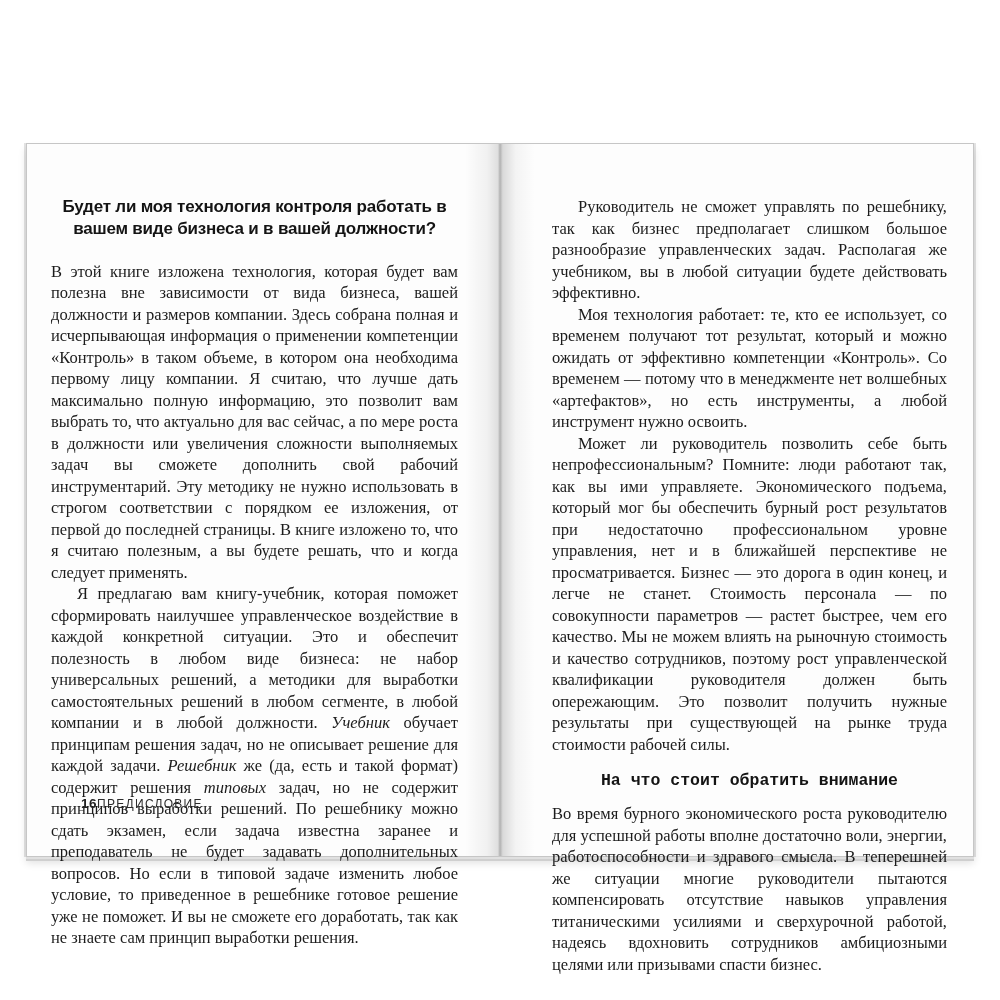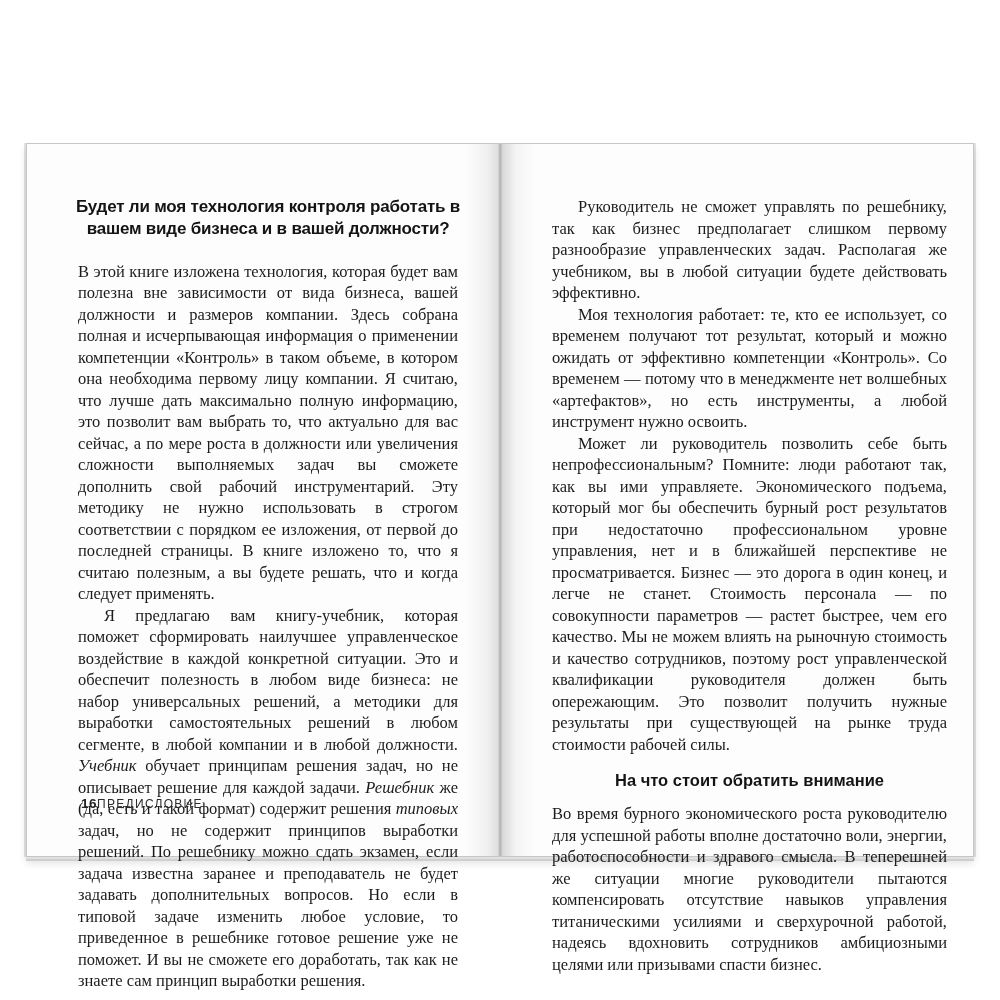--- a/index.html
+++ b/index.html
@@ -25,21 +25,21 @@
     box-shadow: 0 2px 0 #e0e0e0, 0 4px 0 #cfcfcf, 0 6px 8px rgba(0,0,0,0.12), 2px 0 0 #e3e3e3, -2px 0 0 #e3e3e3;
     display: flex;
   }
   .page {
     position: relative;
     width: 50%;
     height: 100%;
     box-sizing: border-box;
     background: #fdfdfd;
   }
-  .page-left  { padding: 52px 42px 0 51px; }
+  .page-left  { padding: 52px 42px 0 24px; }
   .page-right { padding: 52px 26px 0 52px; }
   .gutter {
     position: absolute;
     left: 50%;
     top: 0;
     bottom: 0;
     width: 70px;
     transform: translateX(-50%);
     background: linear-gradient(to right,
       rgba(0,0,0,0.00) 0%,
@@ -56,21 +56,21 @@
     font-family: "Liberation Sans", sans-serif;
     font-weight: bold;
     font-size: 17px;
     line-height: 1.32;
     letter-spacing: -0.2px;
     text-align: center;
     color: #141414;
   }
   .subheading {
     margin: 15px 0 12px 0;
-    font-family: Liberation Sans, sans-serif;
+    font-family: Liberation Mono, monospace;
     font-weight: bold;
     font-size: 16.5px;
     line-height: 1.3;
     text-align: center;
     color: #141414;
   }
   .body-text p.para {
     margin: 0;
     font-size: 16.5px;
     line-height: 21.5px;
@@ -115,21 +115,21 @@
         <p class="para indent"><span>Я предлагаю вам книгу-учебник, которая поможет сформировать наилучшее управленческое воздействие в каждой конкретной ситуации. Это и обеспечит полезность в любом виде бизнеса: не набор универсальных решений, а методики для выработки самостоятельных решений в любом сегменте, в любой компании и в любой должности. </span><em>Учебник</em><span> обучает принципам решения задач, но не описывает решение для каждой задачи. </span><em>Решебник</em><span> же (да, есть и такой формат) содержит решения </span><em>типовых</em><span> задач, но не содержит принципов выработки решений. По решебнику можно сдать экзамен, если задача известна заранее и преподаватель не будет задавать дополнительных вопросов. Но если в типовой задаче изменить любое условие, то приведенное в решебнике готовое решение уже не поможет. И вы не сможете его доработать, так как не знаете сам принцип выработки решения.</span></p>
       </div>
     <div class="page-footer footer-left">
       <span class="page-number">16</span>
       <span class="running-title">ПРЕДИСЛОВИЕ</span>
     </div>
   </div>
 
   <div class="page page-right">
     <div class="body-text">
-        <p class="para indent"><span>Руководитель не сможет управлять по решебнику, так как бизнес предполагает слишком первому разнообразие управленческих задач. Располагая же учебником, вы в любой ситуации будете действовать эффективно.</span></p>
+        <p class="para indent"><span>Руководитель не сможет управлять по решебнику, так как бизнес предполагает слишком большое разнообразие управленческих задач. Располагая же учебником, вы в любой ситуации будете действовать эффективно.</span></p>
         <p class="para indent"><span>Моя технология работает: те, кто ее использует, со временем получают тот результат, который и можно ожидать от эффективно компетенции «Контроль». Со временем — потому что в менеджменте нет волшебных «артефактов», но есть инструменты, а любой инструмент нужно освоить.</span></p>
         <p class="para indent"><span>Может ли руководитель позволить себе быть непрофессиональным? Помните: люди работают так, как вы ими управляете. Экономического подъема, который мог бы обеспечить бурный рост результатов при недостаточно профессиональном уровне управления, нет и в ближайшей перспективе не просматривается. Бизнес — это дорога в один конец, и легче не станет. Стоимость персонала — по совокупности параметров — растет быстрее, чем его качество. Мы не можем влиять на рыночную стоимость и качество сотрудников, поэтому рост управленческой квалификации руководителя должен быть опережающим. Это позволит получить нужные результаты при существующей на рынке труда стоимости рабочей силы.</span></p>
       </div>
     <h3 class="subheading">На что стоит обратить внимание</h3>
     <div class="body-text">
         <p class="para"><span>Во время бурного экономического роста руководителю для успешной работы вполне достаточно воли, энергии, работоспособности и здравого смысла. В теперешней же ситуации многие руководители пытаются компенсировать отсутствие навыков управления титаническими усилиями и сверхурочной работой, надеясь вдохновить сотрудников амбициозными целями или призывами спасти бизнес.</span></p>
       </div>
   </div>
 
   <div class="gutter"></div>

